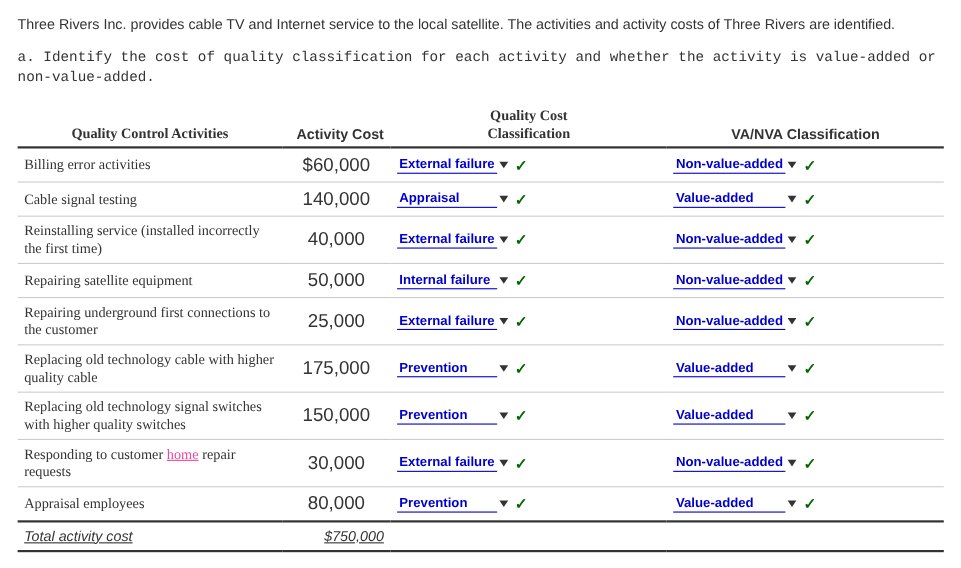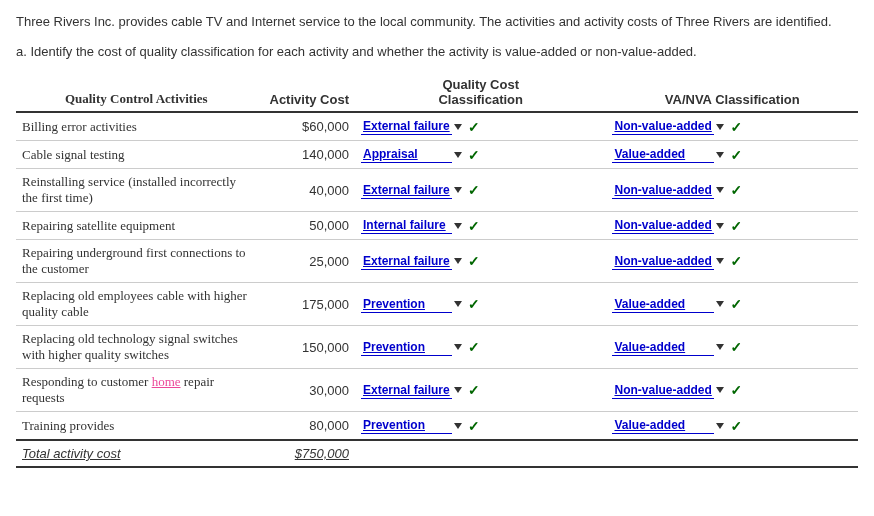--- a/index.html
+++ b/index.html
@@ -11,20 +11,21 @@
       padding: 12px 16px;
       width: 874px;
     }
     .intro-text {
       margin-bottom: 10px;
       line-height: 1.5;
     }
     .question {
       margin-bottom: 12px;
       line-height: 1.5;
+      font-family: Liberation Mono, monospace;
     }
     table {
       width: 100%;
       border-collapse: collapse;
     }
     th {
       font-weight: bold;
       font-size: 13px;
       padding: 4px 6px;
       vertical-align: bottom;
@@ -34,43 +35,43 @@
       padding: 5px 6px;
       vertical-align: middle;
       border-bottom: 1px solid #ccc;
     }
     .col-activity { width: 220px; font-family: Liberation Serif, serif; }
     .col-cost { width: 90px; text-align: right; }
     .col-qcc { width: 230px; }
     .col-vanva { width: 230px; }
 
     .header-qcc {
+      font-family: Liberation Serif, serif;
     }
     .header-qcc .line1 { display: block; }
     .header-qcc .line2 { display: block; }
 
-    .cost-value { font-size: 13px; }
+    .cost-value { font-size: 17px; text-align: center; }
 
     .dropdown-group {
       display: inline-flex;
       align-items: center;
       gap: 3px;
     }
     .dropdown-select {
       border: none;
       border-bottom: 1px solid #0000cc;
       color: #0000cc;
       font-weight: bold;
       font-size: 12px;
       background: transparent;
       cursor: pointer;
       padding: 1px 2px;
       appearance: none;
       -webkit-appearance: none;
-      text-decoration: underline;
     }
     .dropdown-wrapper {
       display: inline-flex;
       align-items: center;
       gap: 1px;
     }
     .arrow-down {
       display: inline-block;
       width: 0;
       height: 0;
@@ -97,21 +98,21 @@
       border-top: 2px solid #333;
     }
     .link-text {
       color: #ec4899;
       text-decoration: underline;
     }
   </style>
 </head>
 <body>
 
-<p class="intro-text">Three Rivers Inc. provides cable TV and Internet service to the local community. The activities and activity costs of Three Rivers are identified.</p>
+<p class="intro-text">Three Rivers Inc. provides cable TV and Internet service to the local satellite. The activities and activity costs of Three Rivers are identified.</p>
 
 <p class="question">a.  Identify the cost of quality classification for each activity and whether the activity is value-added or non-value-added.</p>
 
 <table>
   <thead>
     <tr>
       <th class="col-activity">Quality Control Activities</th>
       <th class="col-cost">Activity Cost</th>
       <th class="col-qcc header-qcc">
         <span class="line1">Quality Cost</span>
@@ -205,21 +206,21 @@
           </div></td>
         <td class="col-vanva"><div class="dropdown-group">
             <div class="dropdown-wrapper">
               <select class="dropdown-select"><option value="Non-value-added">Non-value-added</option><option value="Value-added">Value-added</option></select>
               <span class="arrow-down"></span>
             </div>
             <span class="check-icon">✓</span>
           </div></td>
       </tr>
       <tr>
-        <td class="col-activity">Replacing old employees cable with higher quality cable</td>
+        <td class="col-activity">Replacing old technology cable with higher quality cable</td>
         <td class="col-cost cost-value">175,000</td>
         <td class="col-qcc"><div class="dropdown-group">
             <div class="dropdown-wrapper">
               <select class="dropdown-select"><option value="External failure">External failure</option><option value="Internal failure">Internal failure</option><option value="Appraisal">Appraisal</option><option value="Prevention" selected="">Prevention</option></select>
               <span class="arrow-down"></span>
             </div>
             <span class="check-icon">✓</span>
           </div></td>
         <td class="col-vanva"><div class="dropdown-group">
             <div class="dropdown-wrapper">
@@ -259,21 +260,21 @@
           </div></td>
         <td class="col-vanva"><div class="dropdown-group">
             <div class="dropdown-wrapper">
               <select class="dropdown-select"><option value="Non-value-added">Non-value-added</option><option value="Value-added">Value-added</option></select>
               <span class="arrow-down"></span>
             </div>
             <span class="check-icon">✓</span>
           </div></td>
       </tr>
       <tr>
-        <td class="col-activity">Training provides</td>
+        <td class="col-activity">Appraisal employees</td>
         <td class="col-cost cost-value">80,000</td>
         <td class="col-qcc"><div class="dropdown-group">
             <div class="dropdown-wrapper">
               <select class="dropdown-select"><option value="External failure">External failure</option><option value="Internal failure">Internal failure</option><option value="Appraisal">Appraisal</option><option value="Prevention" selected="">Prevention</option></select>
               <span class="arrow-down"></span>
             </div>
             <span class="check-icon">✓</span>
           </div></td>
         <td class="col-vanva"><div class="dropdown-group">
             <div class="dropdown-wrapper">

